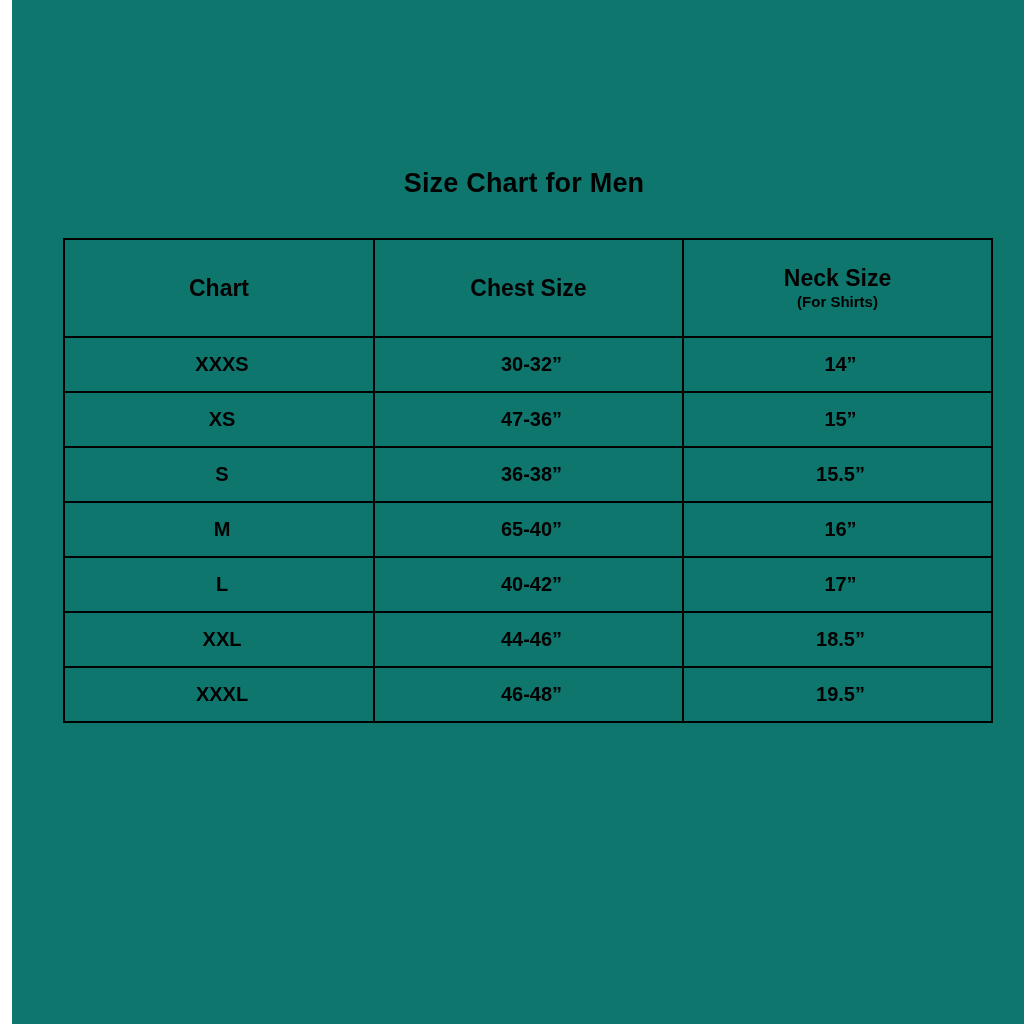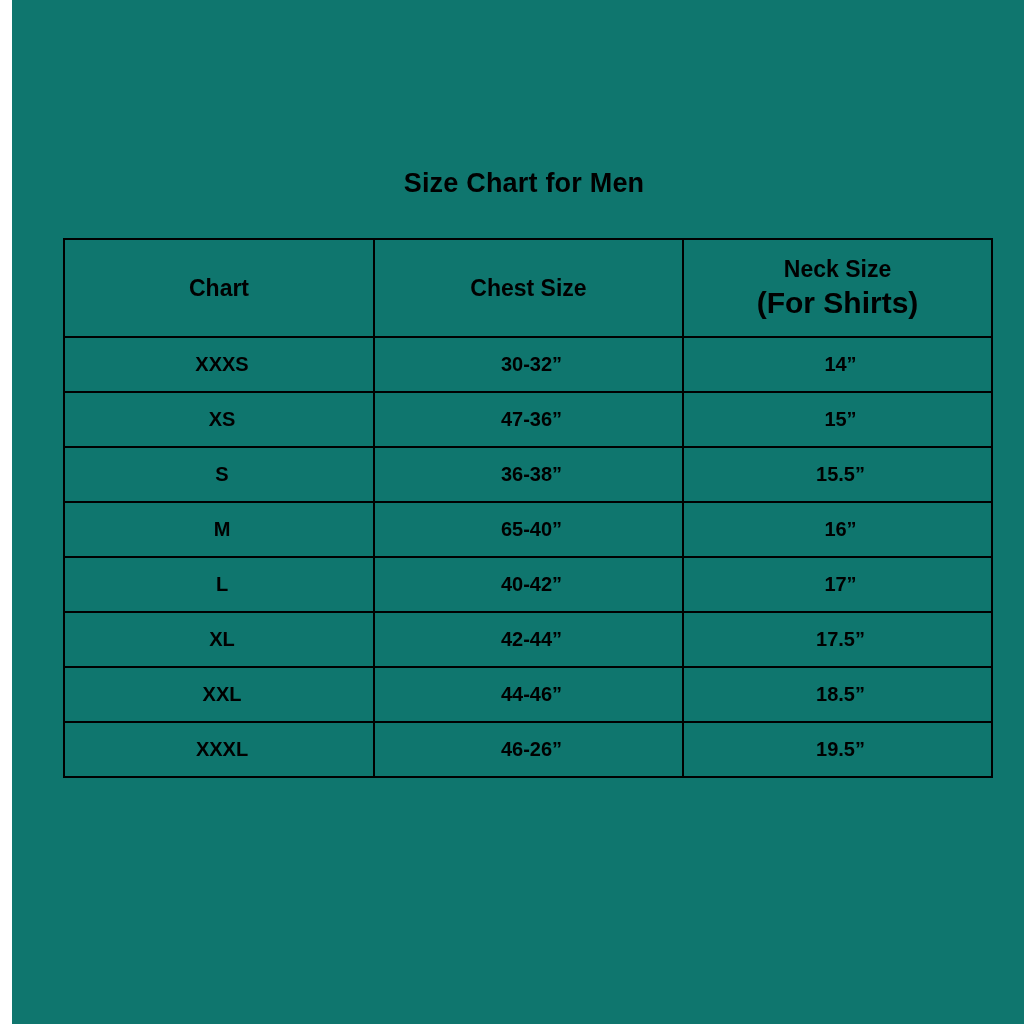--- a/index.html
+++ b/index.html
@@ -58,21 +58,21 @@
   }
   .size-table tbody td {
     height: 53px;
     padding-left: 6px;
   }
   .col-size { width: 308px; }
   .col-chest { width: 307px; }
   .col-neck { width: 307px; }
   .sub {
     display: block;
-    font-size: 30px;
+    font-size: 15px;
     font-weight: bold;
   }
 </style>
 </head>
 <body>
 
 <div class="page">
 
   <div class="chart-title">Size Chart for Men</div>
 
@@ -111,30 +111,25 @@
         <td>M</td>
         <td>65-40”</td>
         <td>16”</td>
       </tr>
       <tr>
         <td>L</td>
         <td>40-42”</td>
         <td>17”</td>
       </tr>
       <tr>
-        <td>XL</td>
-        <td>42-44”</td>
-        <td>17.5”</td>
-      </tr>
-      <tr>
         <td>XXL</td>
         <td>44-46”</td>
         <td>18.5”</td>
       </tr>
       <tr>
         <td>XXXL</td>
-        <td>46-26”</td>
+        <td>46-48”</td>
         <td>19.5”</td>
       </tr>
     </tbody>
   </table>
 
 </div>
 
 </body></html>

